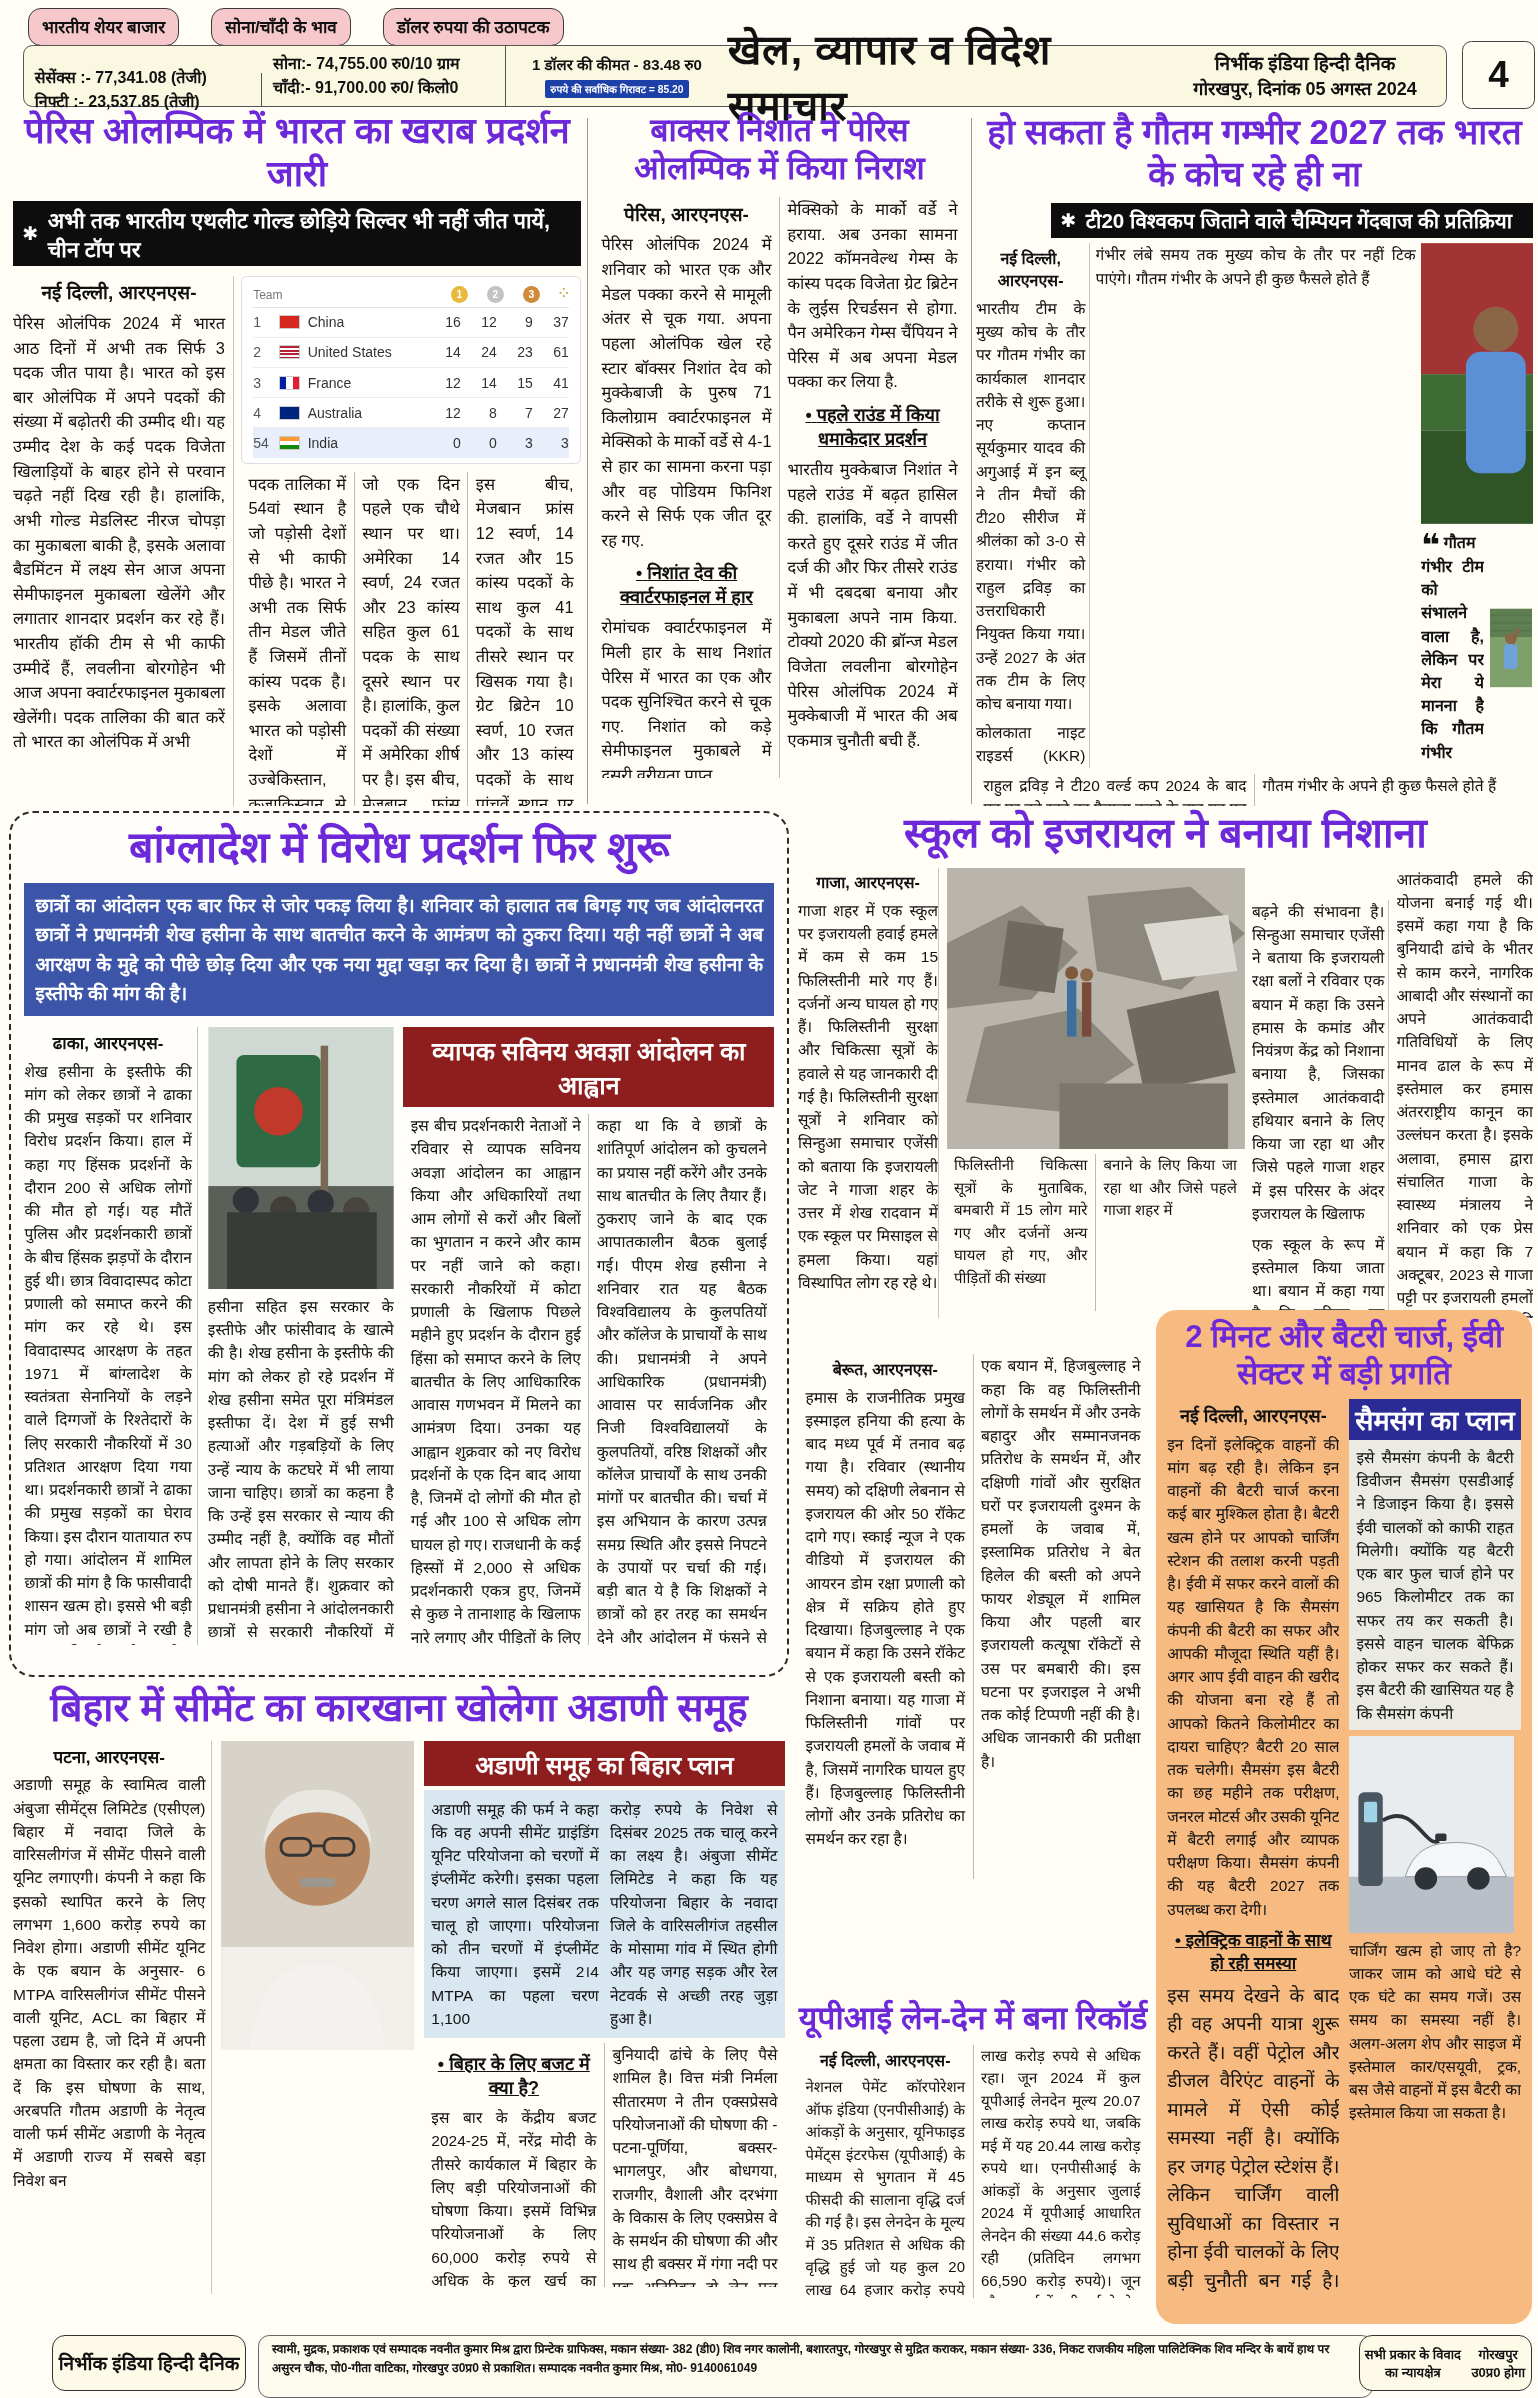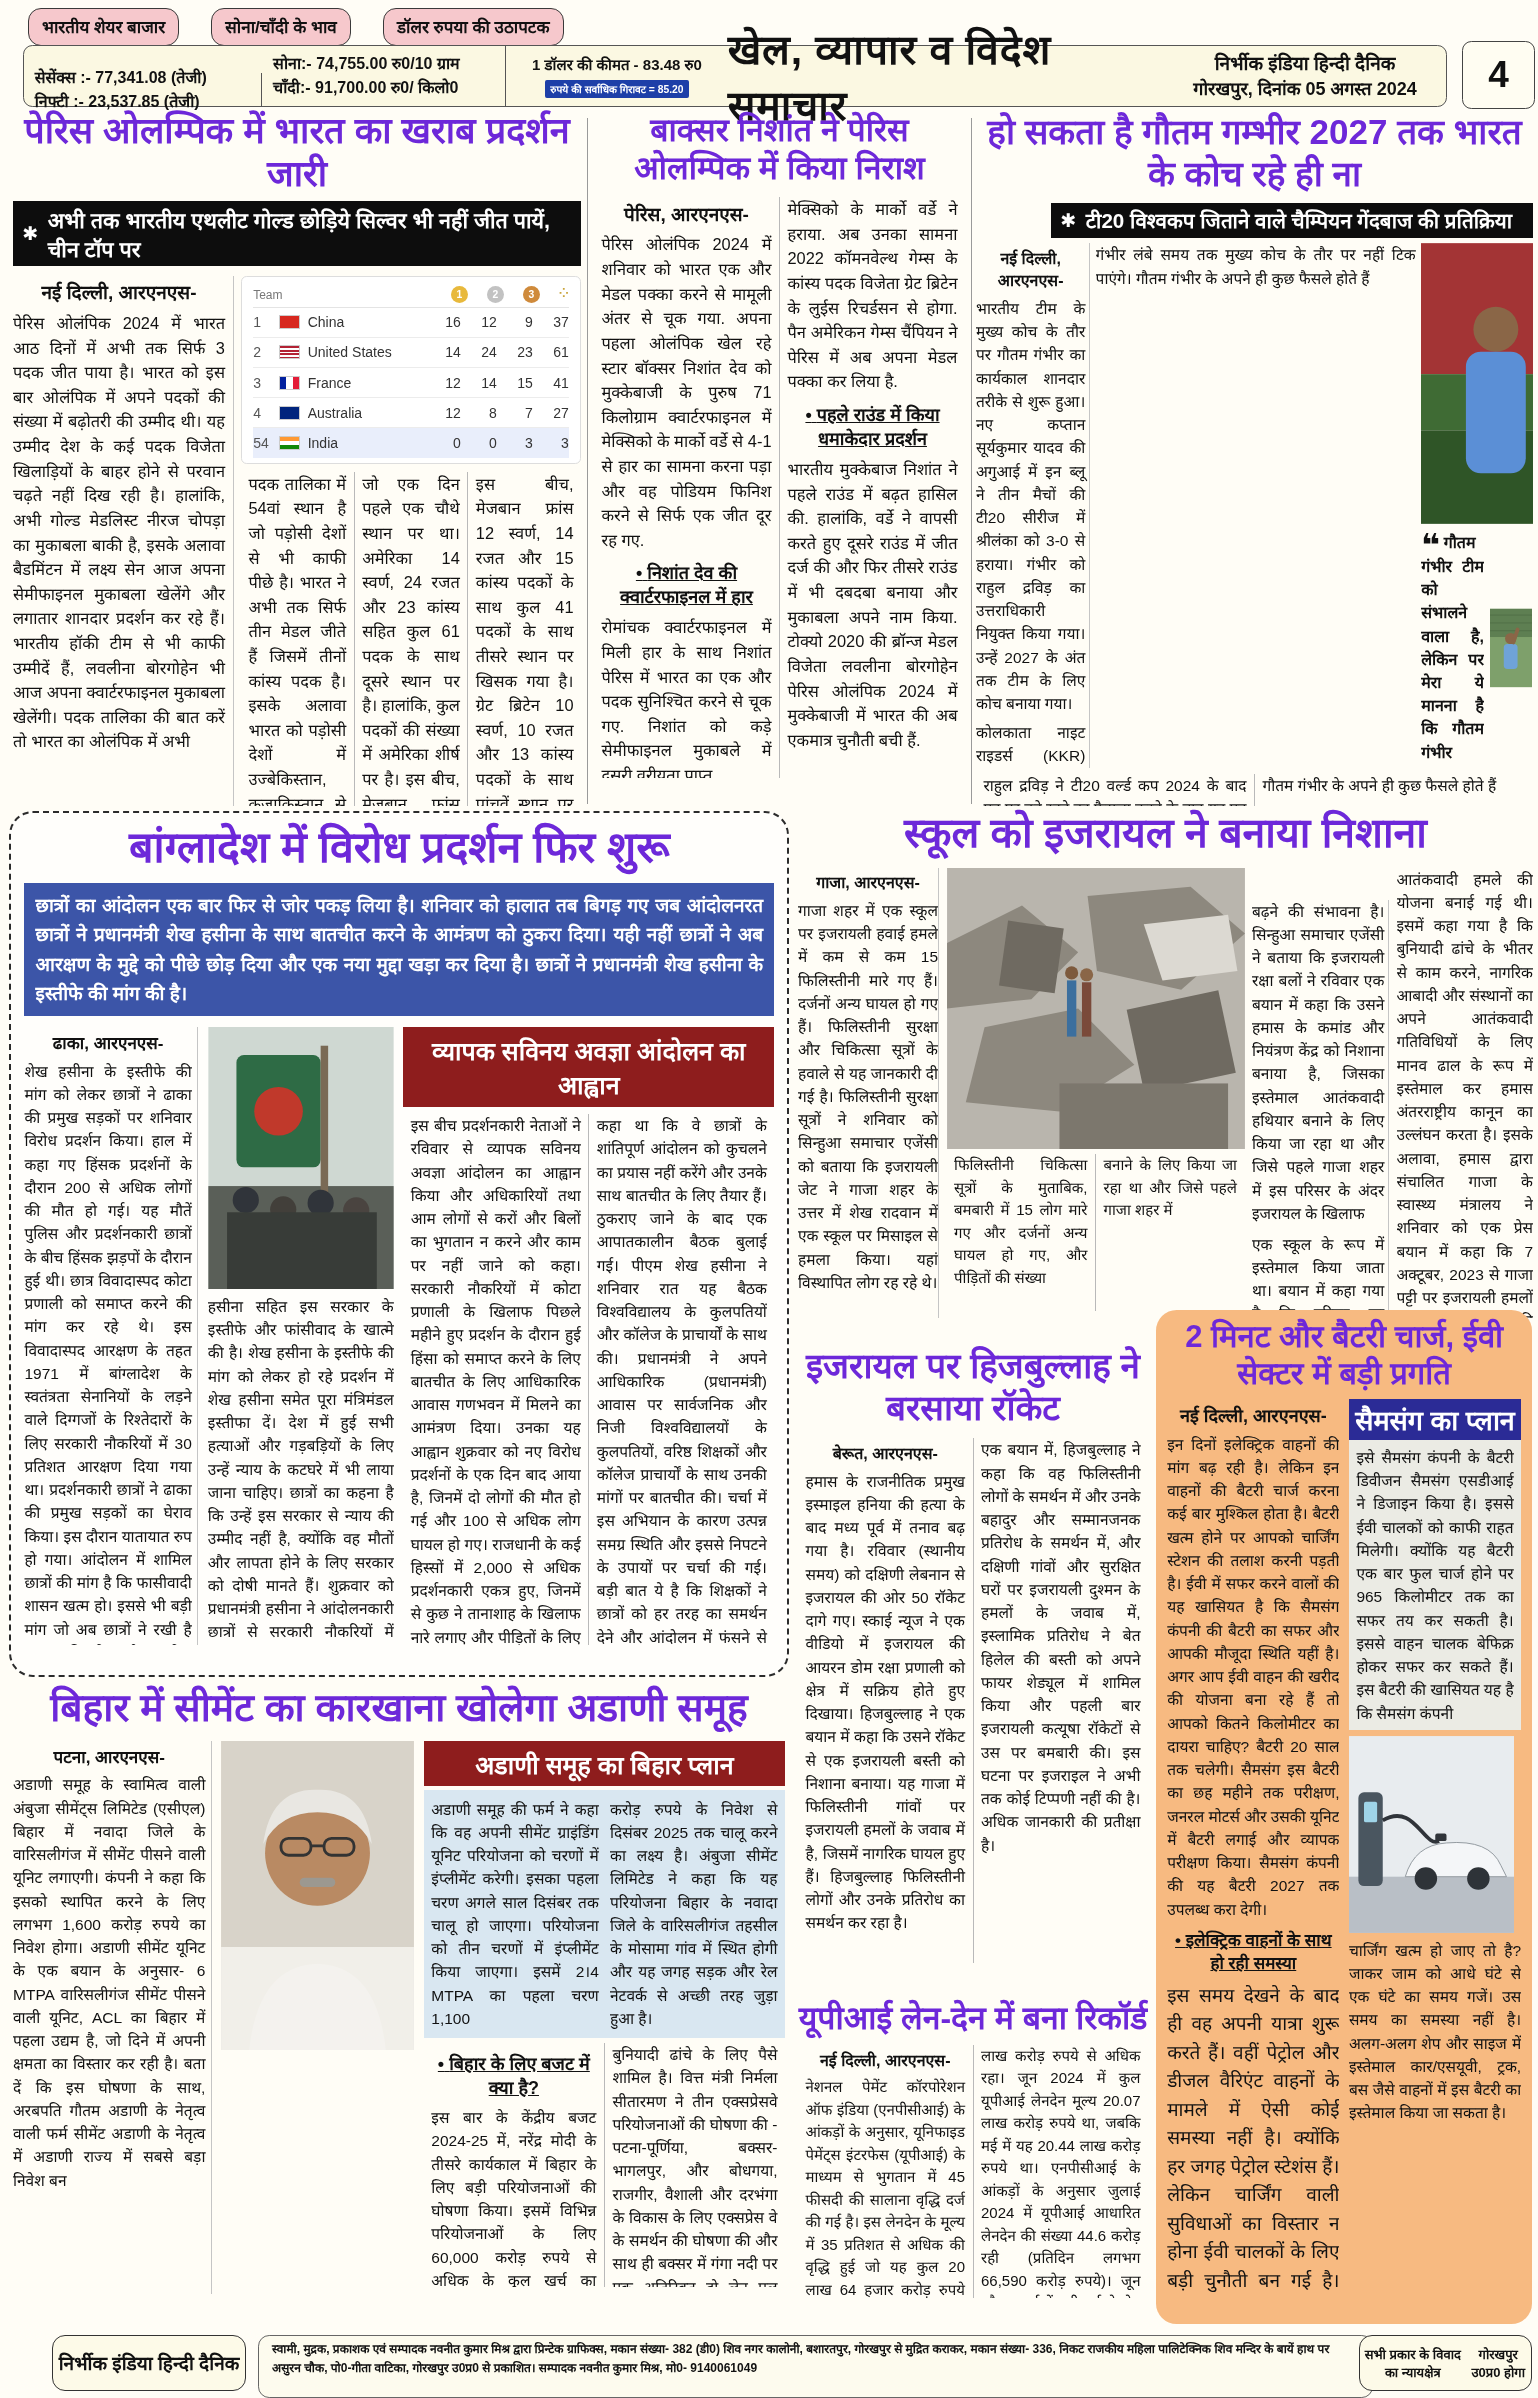--- a/index.html
+++ b/index.html
@@ -332,21 +332,20 @@
     </div>
     <div class="clip body-txt" style="font-size:15.5px;border-right:0.9px solid #c5c5c5;padding-right:3.7px;margin-top:32px;">
       <span>बढ़ने की संभावना है। सिन्हुआ समाचार एजेंसी ने बताया कि इजरायली रक्षा बलों ने रविवार एक बयान में कहा कि उसने हमास के कमांड और नियंत्रण केंद्र को निशाना बनाया है, जिसका इस्तेमाल आतंकवादी हथियार बनाने के लिए किया जा रहा था और जिसे पहले गाजा शहर में इस परिसर के अंदर इजरायल के खिलाफ</span>
       <div style="margin-top:7.5px;">एक स्कूल के रूप में इस्तेमाल किया जाता था। बयान में कहा गया है कि परिसर का इस्तेमाल हमास आतंकवादियों के लिए छिपने की जगह के रूप में किया गया। इस परिसर के अंदर इजरायल के खिलाफ</div>
     </div>
     <div class="clip body-txt" style="font-size:15.5px;">आतंकवादी हमले की योजना बनाई गई थी। इसमें कहा गया है कि बुनियादी ढांचे के भीतर से काम करने, नागरिक आबादी और संस्थानों का अपने आतंकवादी गतिविधियों के लिए मानव ढाल के रूप में इस्तेमाल कर हमास अंतरराष्ट्रीय कानून का उल्लंघन करता है। इसके अलावा, हमास द्वारा संचालित गाजा के स्वास्थ्य मंत्रालय ने शनिवार को एक प्रेस बयान में कहा कि 7 अक्टूबर, 2023 से गाजा पट्टी पर इजरायली हमलों में फिलिस्तीनी मृतकों की संख्या 39,550 हो गई है, जबकि 91,280 अन्य घायल हुए हैं।</div>
   </div>
 </div>
 
 <div class="abs clip" style="left:798px;top:1345px;width:350px;height:646px;">
-  <div class="hl" style="font-size:35px;text-align:center;">इजरायल पर हिजबुल्लाह ने बरसाया रॉकेट</div>
   <div class="colrow" style="margin-top:9.4px;height:525px;">
     <div class="ncol clip" style="width:50%;">
       <div class="byline" style="font-size:16px;">बेरूत, आरएनएस-</div>
       <div class="body-txt" style="font-size:15.5px;">हमास के राजनीतिक प्रमुख इस्माइल हनिया की हत्या के बाद मध्य पूर्व में तनाव बढ़ गया है। रविवार (स्थानीय समय) को दक्षिणी लेबनान से इजरायल की ओर 50 रॉकेट दागे गए। स्काई न्यूज ने एक वीडियो में इजरायल की आयरन डोम रक्षा प्रणाली को क्षेत्र में सक्रिय होते हुए दिखाया। हिजबुल्लाह ने एक बयान में कहा कि उसने रॉकेट से एक इजरायली बस्ती को निशाना बनाया। यह गाजा में फिलिस्तीनी गांवों पर इजरायली हमलों के जवाब में है, जिसमें नागरिक घायल हुए हैं। हिजबुल्लाह फिलिस्तीनी लोगों और उनके प्रतिरोध का समर्थन कर रहा है।</div>
     </div>
     <div class="ncol clip body-txt" style="width:50%;font-size:15.5px;">एक बयान में, हिजबुल्लाह ने कहा कि वह फिलिस्तीनी लोगों के समर्थन में और उनके बहादुर और सम्मानजनक प्रतिरोध के समर्थन में, और दक्षिणी गांवों और सुरक्षित घरों पर इजरायली दुश्मन के हमलों के जवाब में, इस्लामिक प्रतिरोध ने बेत हिलेल की बस्ती को अपने फायर शेड्यूल में शामिल किया और पहली बार इजरायली कत्यूषा रॉकेटों से उस पर बमबारी की। इस घटना पर इजराइल ने अभी तक कोई टिप्पणी नहीं की है। अधिक जानकारी की प्रतीक्षा है।</div>
   </div>
 </div>
 
 <div class="abs orangepanel clip" style="left:1156px;top:1310px;width:354px;height:999px;">

